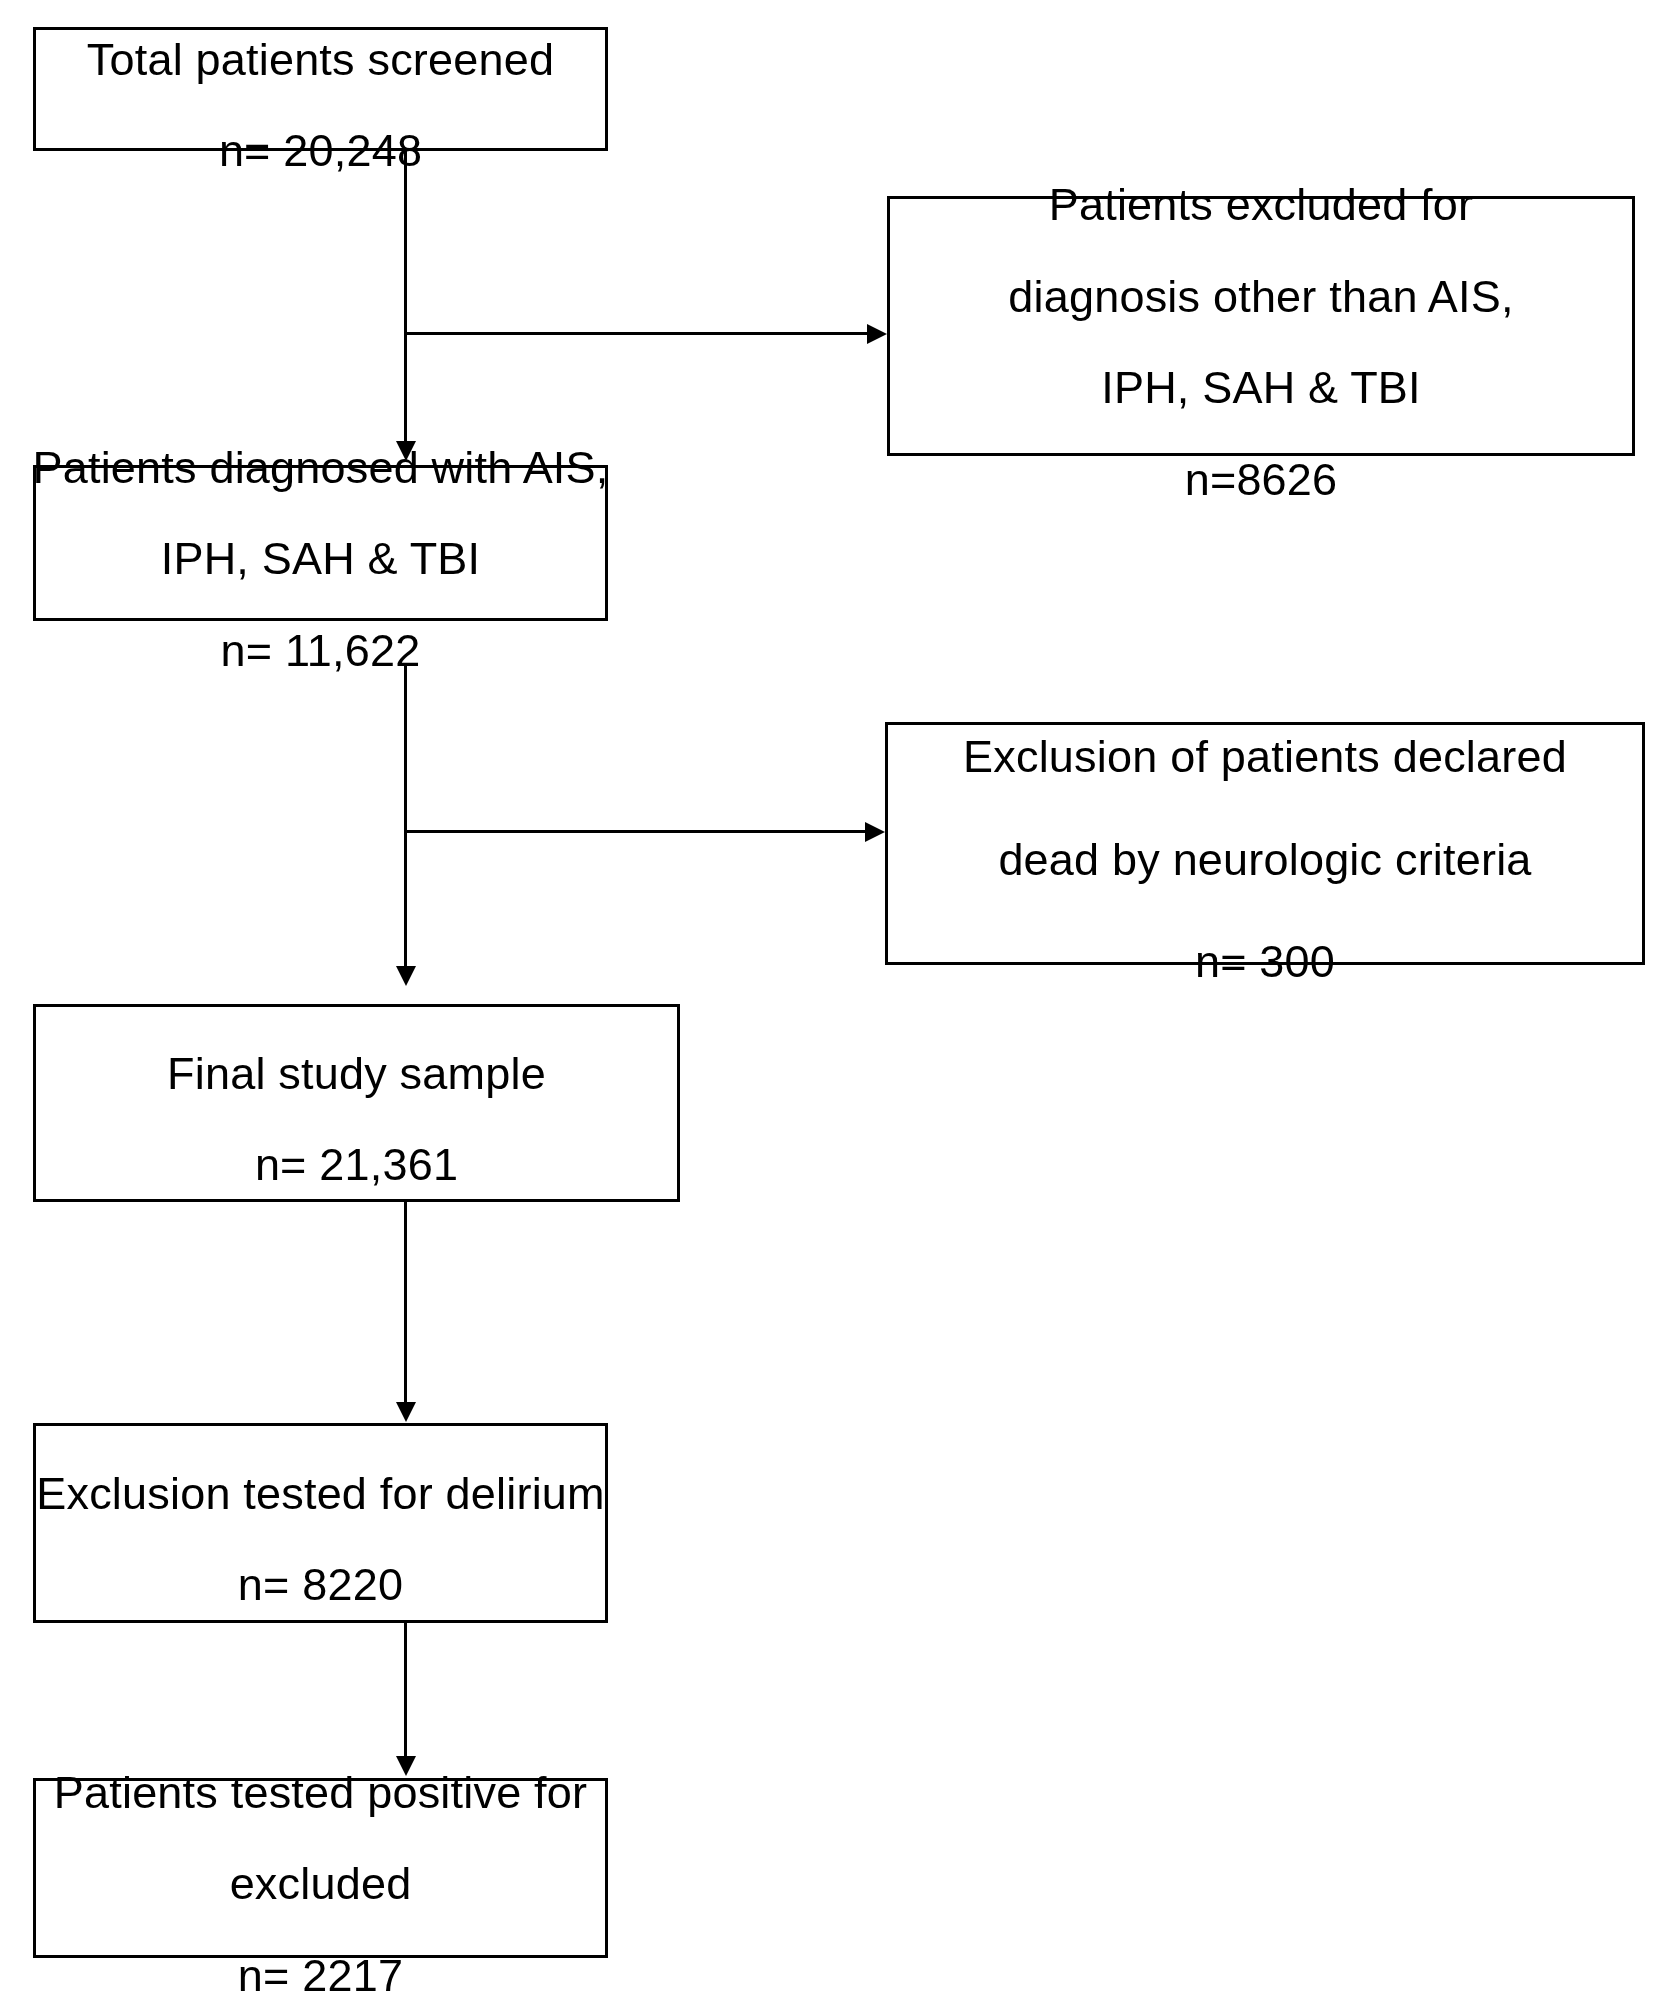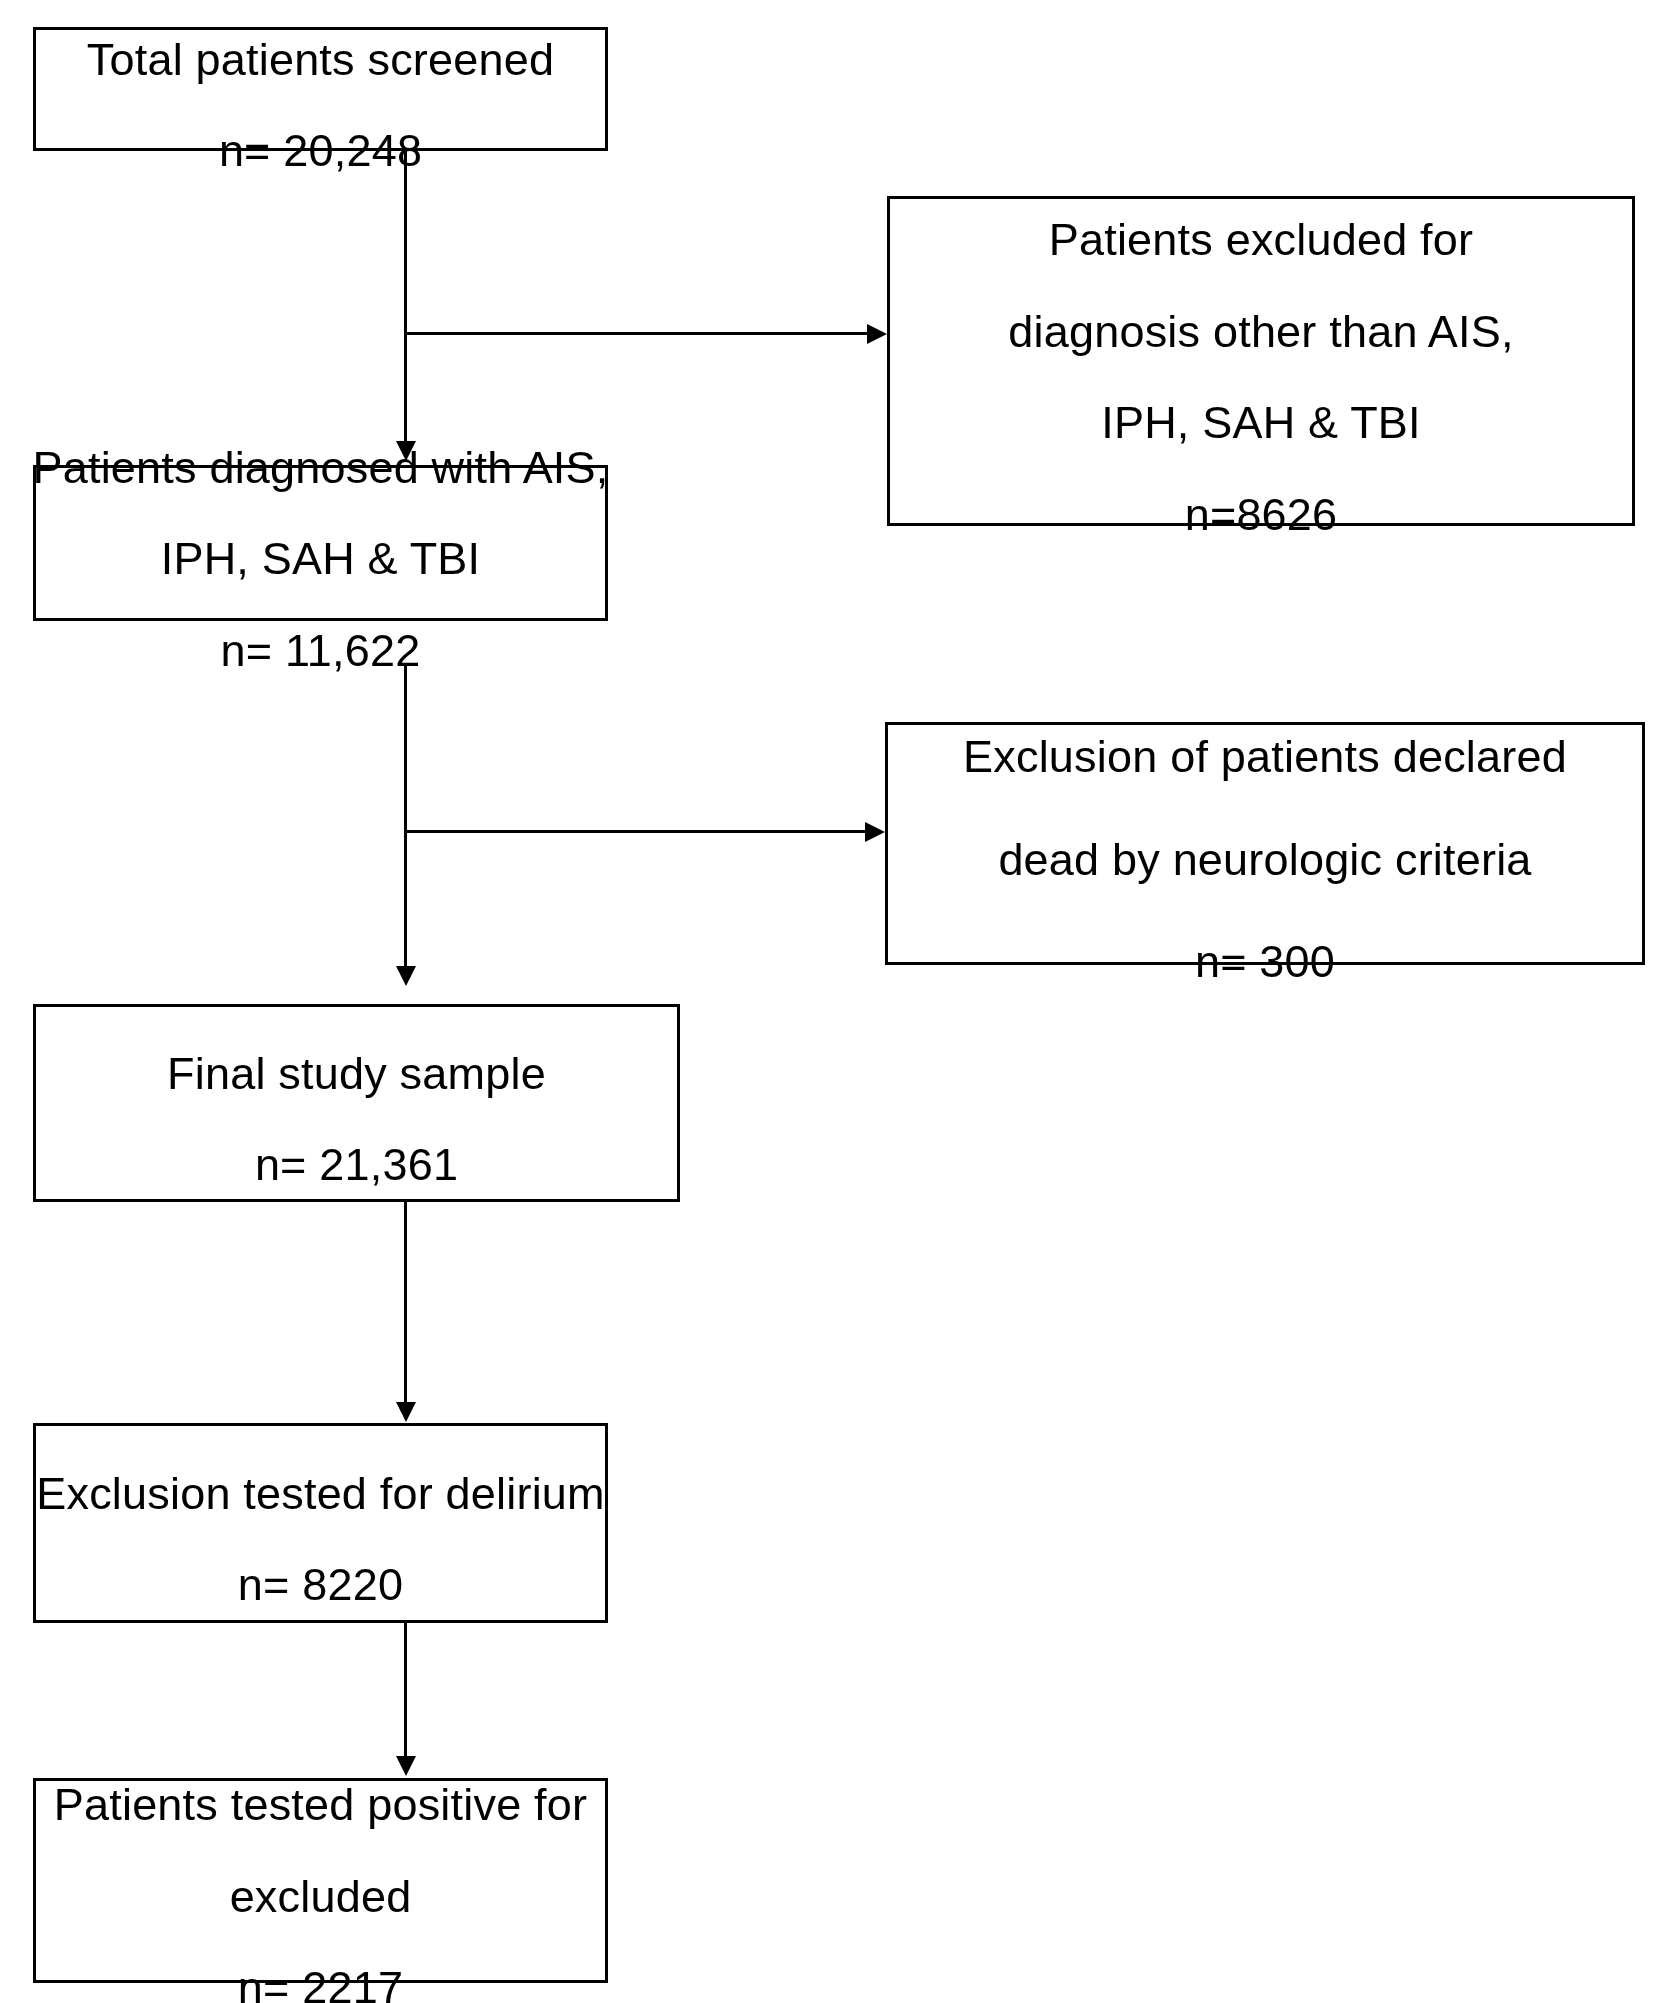--- a/index.html
+++ b/index.html
@@ -33,23 +33,23 @@
   .node-box .line {
     display: block;
     white-space: nowrap;
     margin-top: 33px;
   }
   
   #box-screened  { left: 33px;  top: 27px;   width: 575px; height: 124px; }
   #box-diagnosed { left: 33px;  top: 465px;  width: 575px; height: 156px; }
   #box-final     { left: 33px;  top: 1004px;  width: 647px; height: 198px; }
   #box-tested    { left: 33px;  top: 1423px; width: 575px; height: 200px; }
-  #box-positive  { left: 33px;  top: 1778px; width: 575px; height: 205px; }
+  #box-positive  { left: 33px;  top: 1778px; width: 575px; height: 180px; }
   
-  #box-excl-dx   { left: 887px; top: 196px;  width: 748px; height: 330px; }
+  #box-excl-dx   { left: 887px; top: 196px;  width: 748px; height: 260px; }
   #box-excl-dead { left: 885px; top: 722px;  width: 760px; height: 243px; gap: 11px; }
 
   
   .conn-v {
     position: absolute;
     width: 3px;
     background: #000000;
   }
   .conn-h {
     position: absolute;

